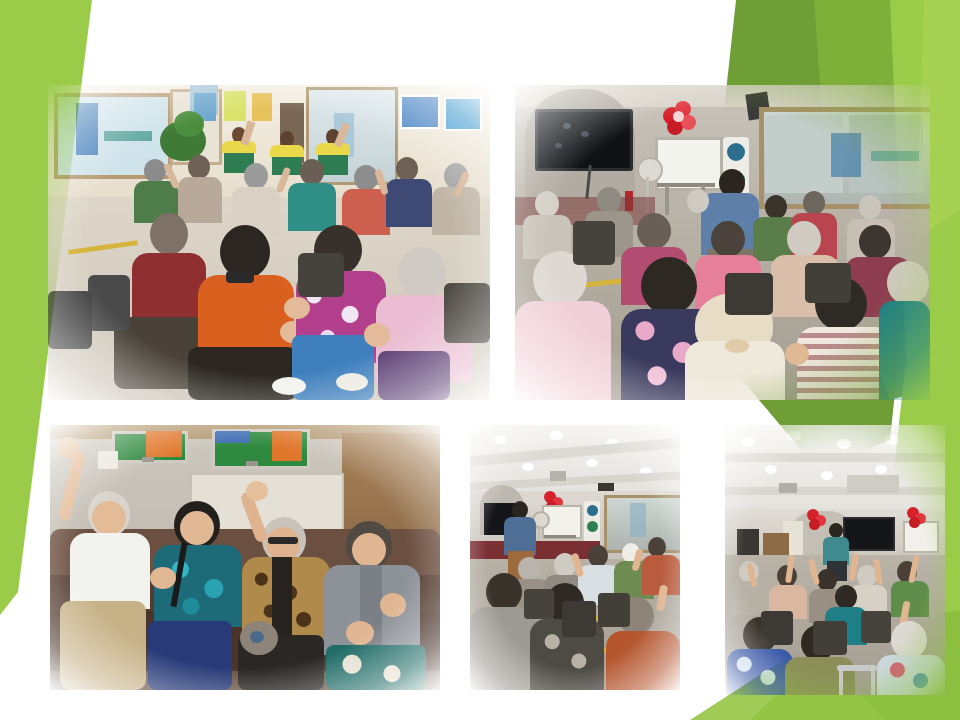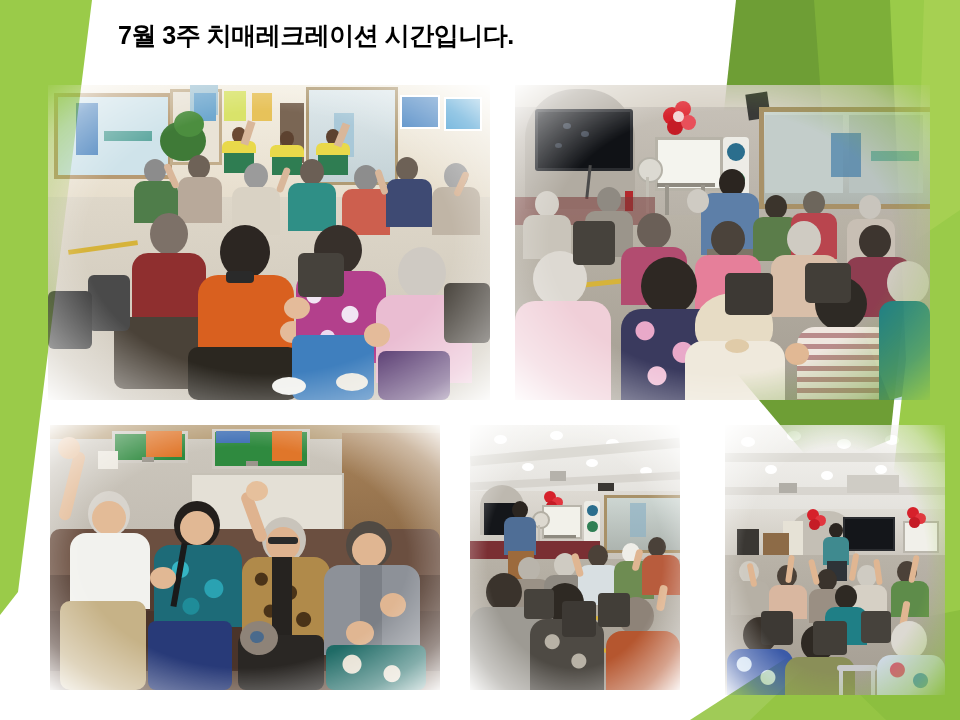--- a/index.html
+++ b/index.html
@@ -94,21 +94,20 @@
       <polygon points="0,120 118,44 196,120" fill="#96C545" opacity="0.9"></polygon>
     </svg>
   </div>
 
   <div class="deco" style="left:820px;top:0;width:140px;height:240px;">
     <svg width="140" height="240" viewBox="0 0 140 240">
       <polygon points="104,0 140,0 140,210 96,240" fill="#A8D154" opacity="0.85"></polygon>
     </svg>
   </div>
 
-  <div id="slide-title">7월 3주 치매레크레이션 시간입니다.</div>
 
   <div class="photo" id="photo1" style="left:48px;top:85px;width:442px;height:315px;" title="어르신들이 의자에 앉아 양팔을 들고 레크레이션 체조를 따라 하는 모습" aria-label="Large bright day-care hall: rows of seated seniors raising their arms while staff in yellow and green uniforms lead the exercise at the front.">
     <div class="scene">
 
       <div class="rect" style="left:0;top:0;width:442px;height:120px;background:linear-gradient(#f4efe3,#e6ddcc);"></div>
       <div class="rect" style="left:6px;top:8px;width:110px;height:78px;background:#cfe3ea;border:4px solid #b79a72;"></div>
       <div class="rect" style="left:28px;top:18px;width:22px;height:52px;background:#2f6fb5;opacity:.8;"></div>
       <div class="rect" style="left:56px;top:46px;width:48px;height:10px;background:#5fa8a0;"></div>
       <div class="rect" style="left:122px;top:4px;width:46px;height:70px;background:#e9e3d6;border:3px solid #c3ae8c;"></div>
       <div class="rect" style="left:142px;top:0;width:28px;height:30px;background:#a9c9d8;"></div>

